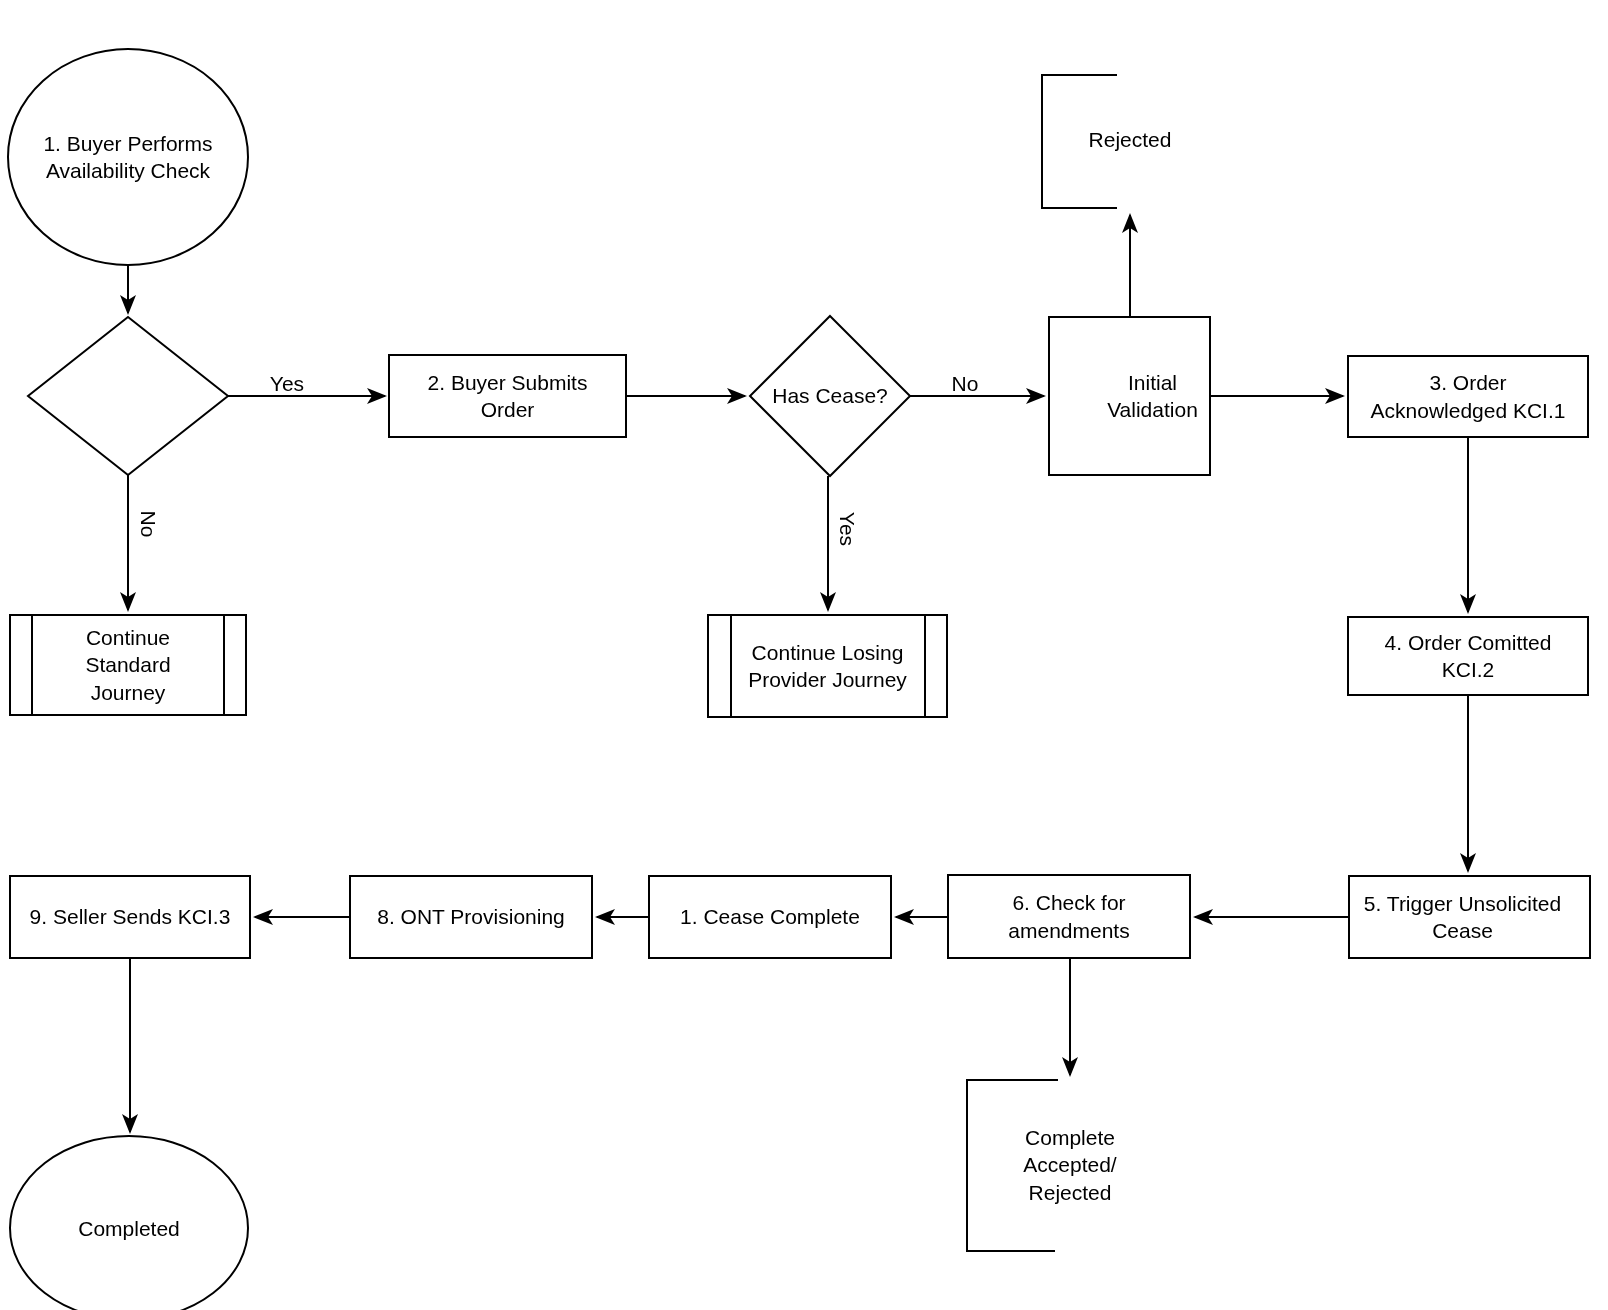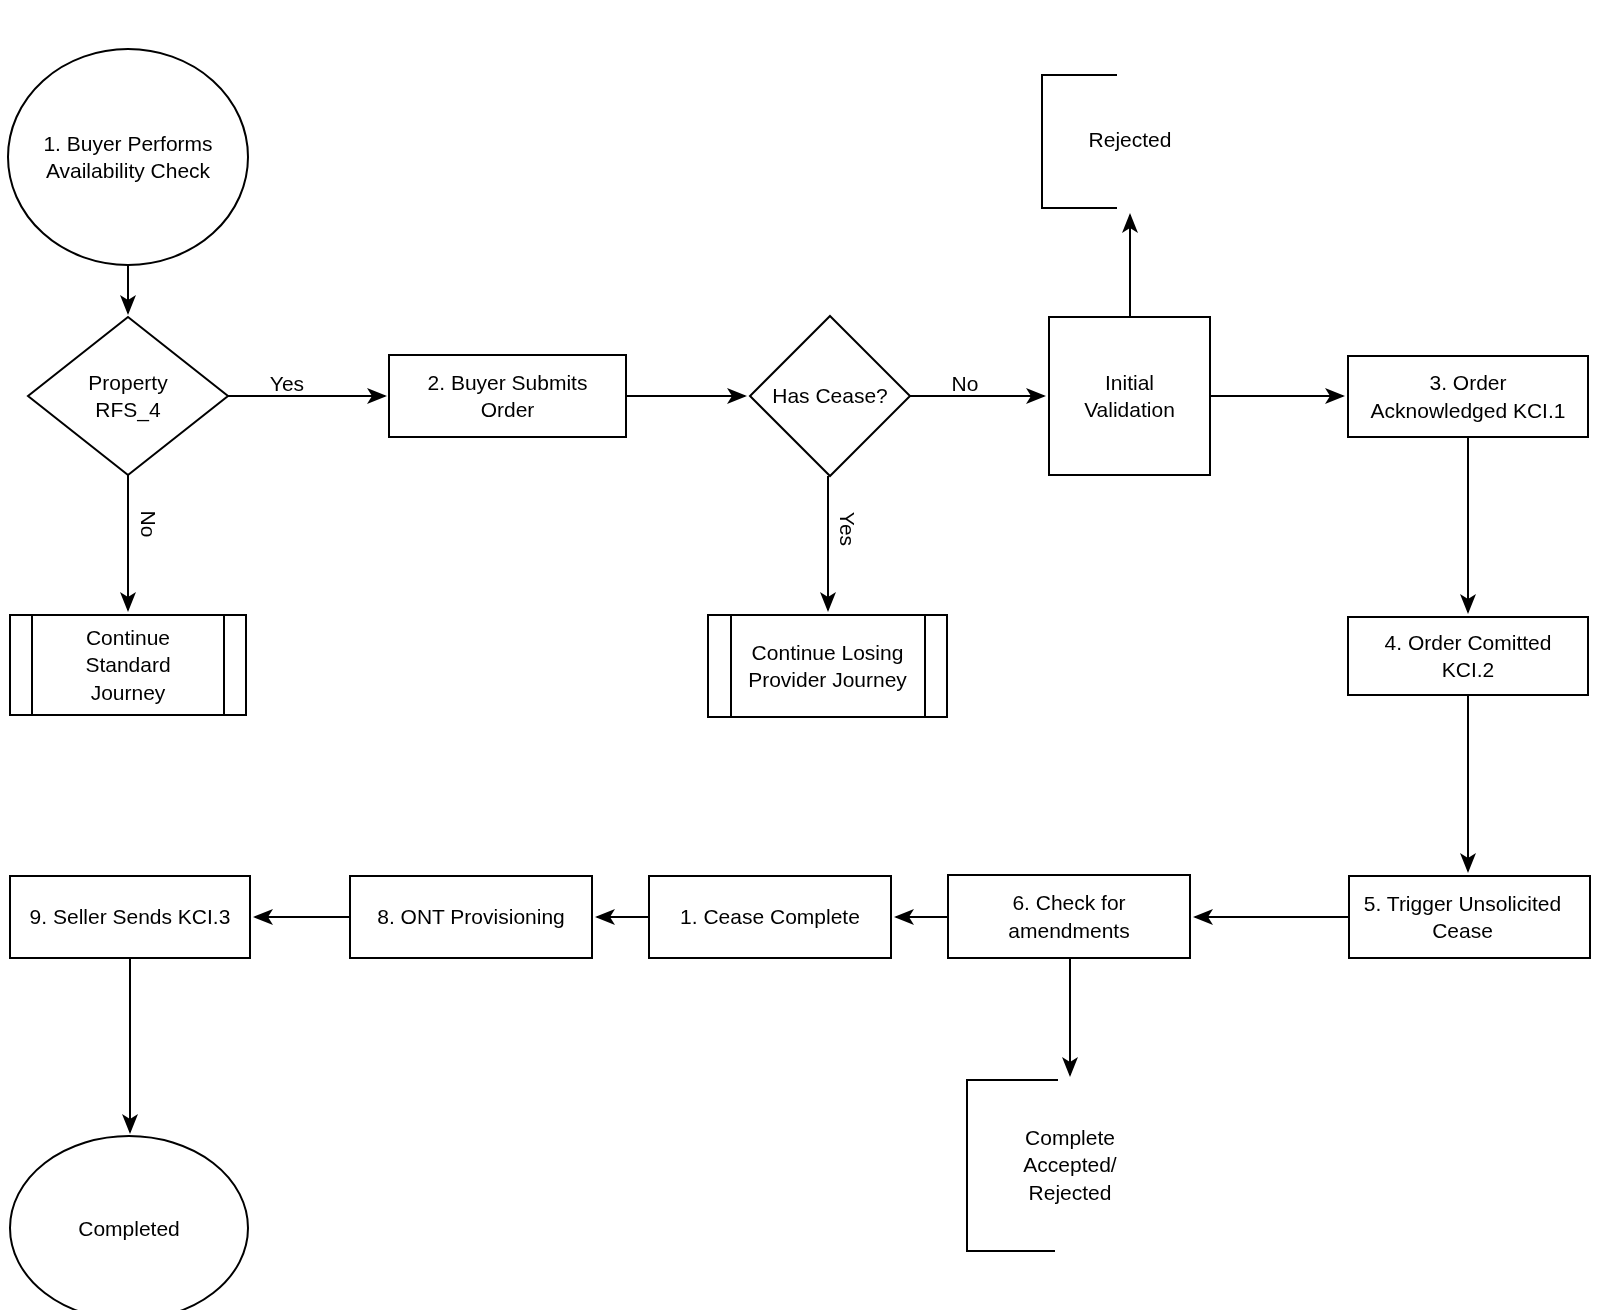--- a/index.html
+++ b/index.html
@@ -102,36 +102,34 @@
       <rect x="350" y="844" width="242" height="82"></rect>
       <rect x="10" y="844" width="240" height="82"></rect>
       <path d="M1058,1048 L967,1048 L967,1219 L1055,1219" fill="none"></path>
       <ellipse cx="129" cy="1196" rx="119" ry="92"></ellipse>
     </g>
   </svg>
 
   <div class="label" style="left:8px; top:17px; width:240px; height:216px;">1. Buyer Performs
 Availability Check</div>
 
-  <div class="label" style="left:28px; top:285px; width:200px; height:158px;">Property
-RFS_4</div>
 
   <div class="label" style="left:389px; top:323px; width:237px; height:82px;border-radius:28px;">2. Buyer Submits
 Order</div>
 
   <div class="label" style="left:750px; top:284px; width:160px; height:160px;">Has Cease?</div>
 
   <div class="label" style="left:10px; top:583px; width:236px; height:100px;">Continue
 Standard
 Journey</div>
 
   <div class="label" style="left:708px; top:583px; width:239px; height:102px;">Continue Losing
 Provider Journey</div>
 
-  <div class="label" style="left:1049px; top:285px; width:161px; height:158px;">Initial
+  <div class="label" style="left:1049px; top:285px; width:161px; height:158px;padding-left:23px;">Initial
 Validation</div>
 
   <div class="label" style="left:1050px; top:88px; width:160px; height:40px;">Rejected</div>
 
   <div class="label" style="left:1348px; top:324px; width:240px; height:81px;">3. Order
 Acknowledged KCI.1</div>
 
   <div class="label" style="left:1348px; top:585px; width:240px; height:78px;">4. Order Comitted
 KCI.2</div>
 

